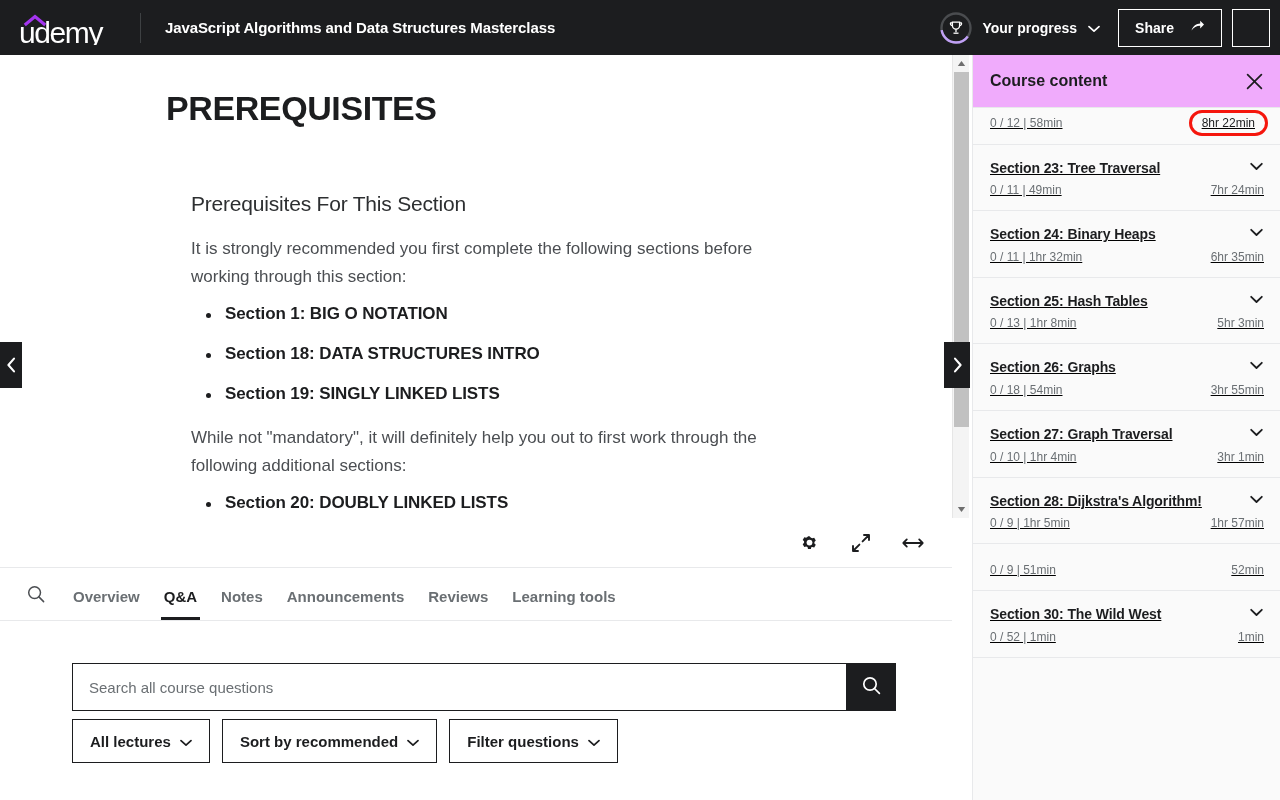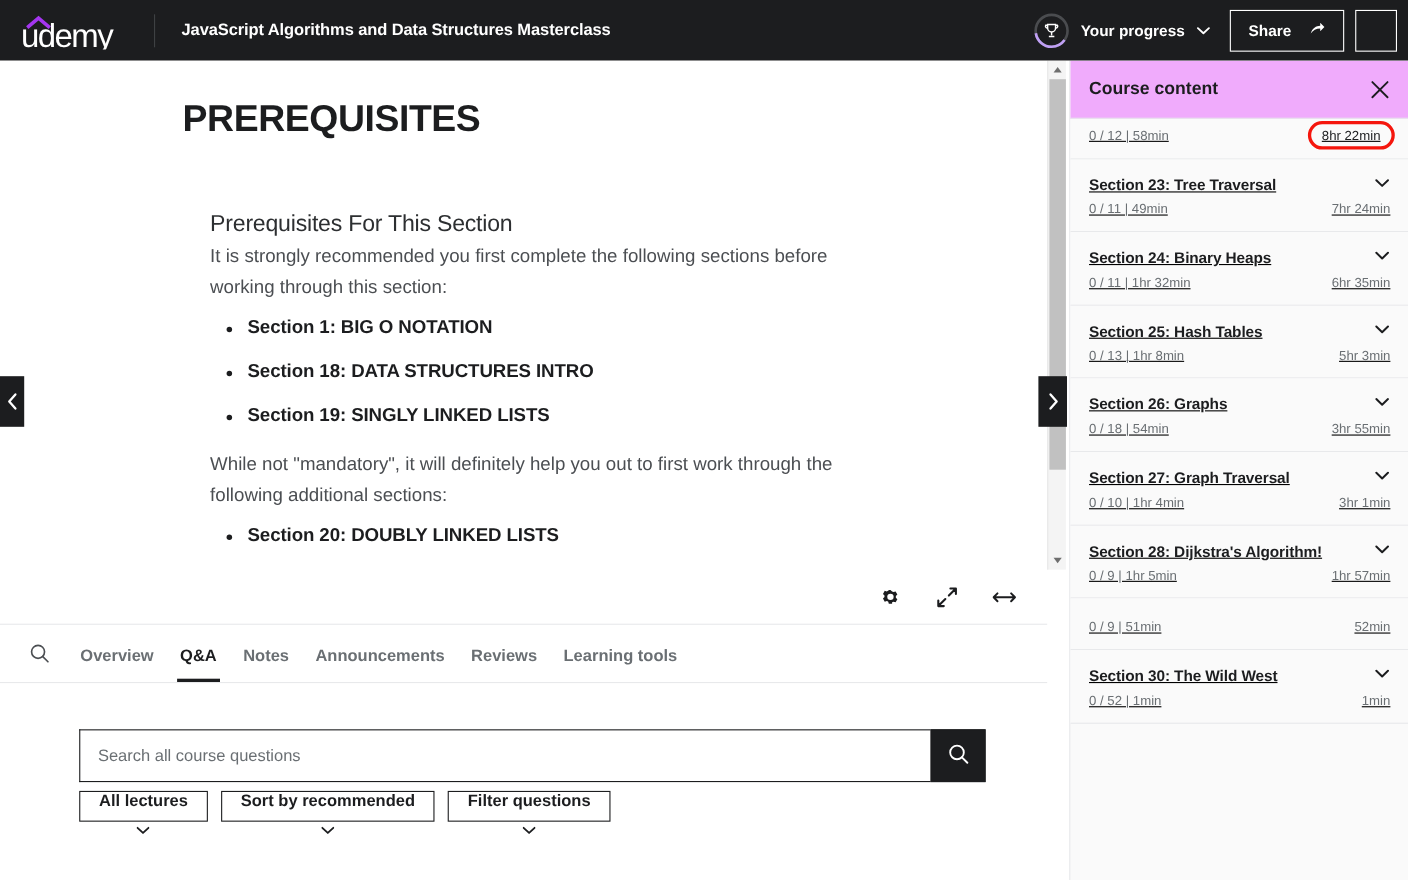--- a/index.html
+++ b/index.html
@@ -67,21 +67,21 @@
     position: absolute; top: 0; left: 0; width: 952px; height: 463px;
     overflow: hidden;
   }
   .article-title {
     font-size: 34px; font-weight: 700; color: #1c1d1f;
     letter-spacing: -0.4px; margin: 34px 0 0 166px;
   }
   .article-body { margin: 62px 0 0 191px; width: 600px; }
   .article-h2 {
     font-size: 21px; font-weight: 400; color: #2d2f31; line-height: 1.3;
-    margin-bottom: 2px; letter-spacing: -0.2px;
+    margin-bottom: 18px; letter-spacing: -0.2px;
   }
   .article-p {
     font-size: 17px; color: #4b4e52; line-height: 1.62; margin-bottom: 10px;
   }
   .article-list { list-style: none; margin: 14px 0 20px 0; }
   .article-list li {
     position: relative; font-size: 17px; font-weight: 700; color: #1c1d1f;
     padding-left: 34px; margin-bottom: 20px; letter-spacing: -0.1px;
   }
   .article-list li::before {
@@ -156,21 +156,21 @@
   .qa-searchbtn {
     width: 50px; background: #1c1d1f; border: 1px solid #1c1d1f;
     color: #fff; display: flex; align-items: center; justify-content: center;
     cursor: pointer;
   }
   .qa-filters { display: flex; gap: 12px; margin-top: 8px; }
   .qa-filter-btn {
     display: flex; align-items: center; gap: 9px;
     border: 1px solid #1c1d1f; background: #fff; color: #1c1d1f;
     font-family: inherit; font-size: 15px; font-weight: 700;
-    height: 28px; padding: 0 17px; cursor: pointer; white-space: nowrap; flex-direction: column;
+    height: 44px; padding: 0 17px; cursor: pointer; white-space: nowrap;
   }
 
   
   .sidebar {
     position: absolute; top: 55px; left: 972px; width: 308px; height: 745px;
     background: #fafafa; border-left: 1px solid #e8e9eb; overflow: hidden;
   }
   .sb-header {
     position: absolute; top: 0; left: 0; width: 308px; height: 53px;
     background: #f0abfc; border-bottom: 1px solid #e8e9eb;

